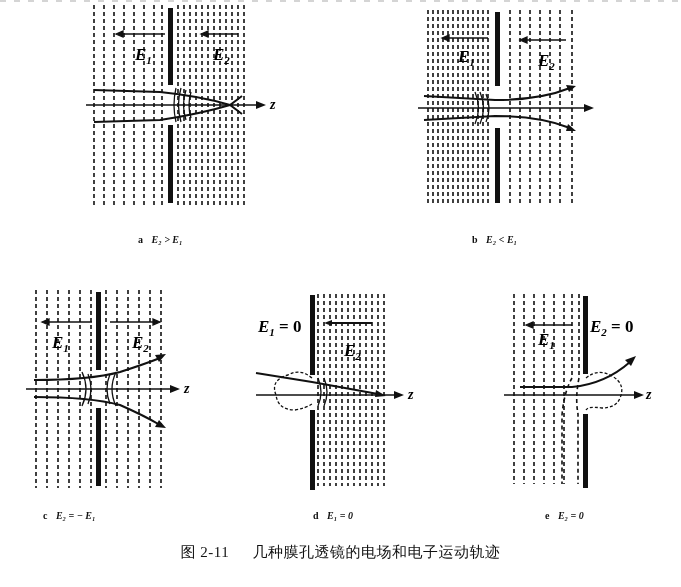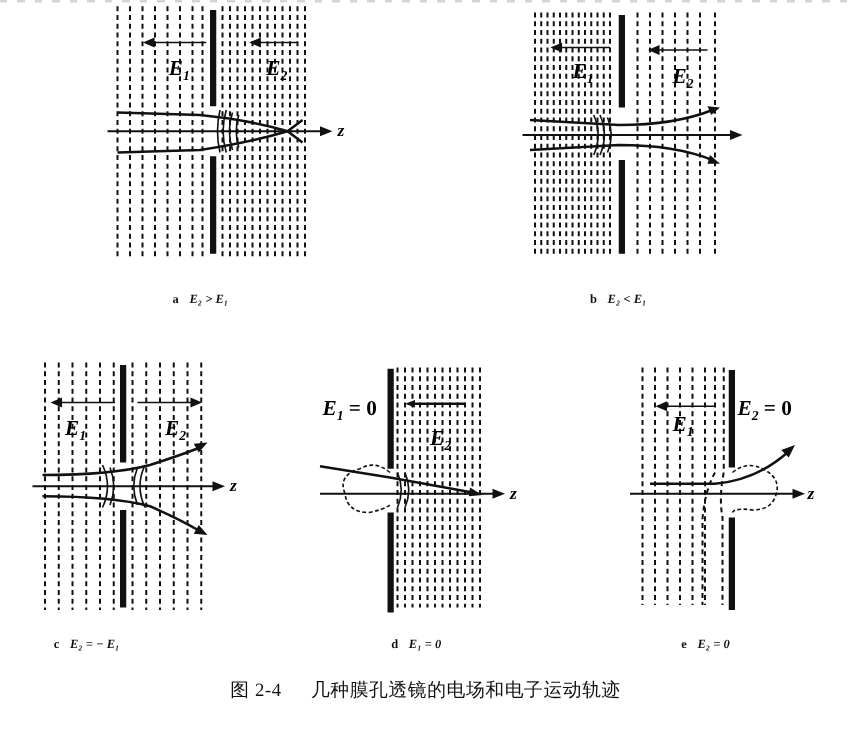--- a/index.html
+++ b/index.html
@@ -250,15 +250,15 @@
 <div class="caption" style="left:313px;top:510px;">
   <span class="letter">d</span>
   <span class="eq">E₁ = 0</span>
 </div>
 <div class="caption" style="left:519px;top:510px;margin-left:26px;">
   <span class="letter">e</span>
   <span class="eq">E₂ = 0</span>
 </div>
 
 <div class="fig-title">
-  <span class="num">图 2-4</span>
+  <span class="num">图 2-11</span>
   <span>几种膜孔透镜的电场和电子运动轨迹</span>
 </div>
 
 </body></html>

